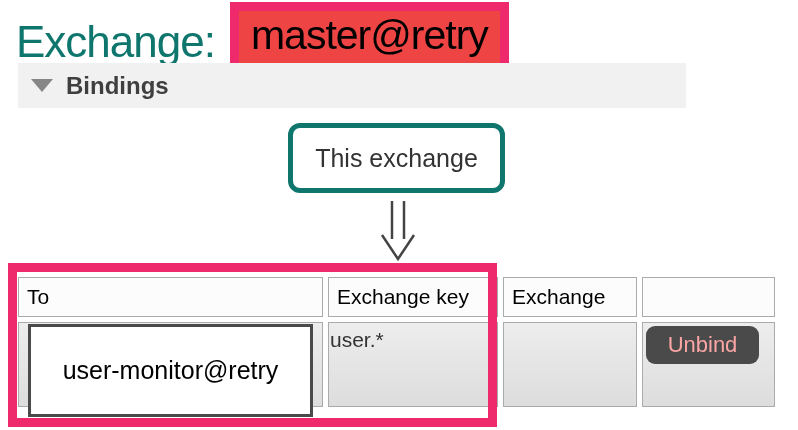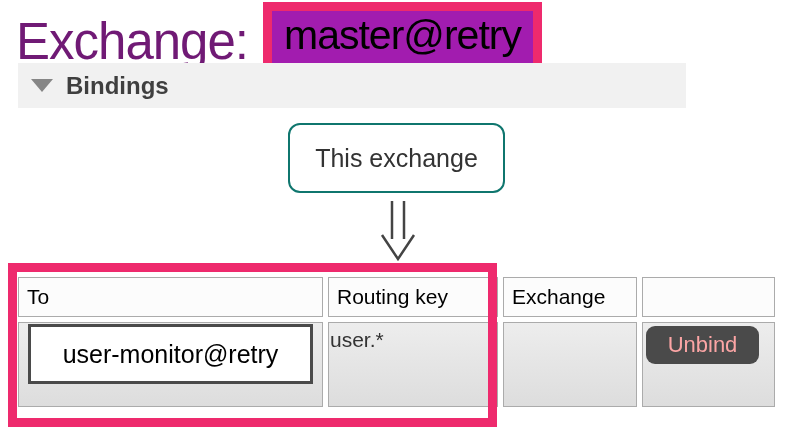--- a/index.html
+++ b/index.html
@@ -14,30 +14,30 @@
   
   .title-row {
     position: absolute;
     left: 16px;
     top: 2px;
     display: flex;
     align-items: center;
     white-space: nowrap;
   }
   .title-label {
-    font-size: 51px;
+    font-size: 44px;
     font-weight: 400;
-    color: #701a75;
+    color: #0f766e;
     letter-spacing: -1px;
     margin-top: 8px;
   }
   .title-highlight {
     margin-left: 15px;
     border: 9px solid #ee2a6d;
-    background: #a21caf;
+    background: #ef4444;
     padding: 1px 12px 5px 12px;
     font-size: 41px;
     color: #000000;
     letter-spacing: -1px;
   }
 
   
   .section-bar {
     position: absolute;
     left: 18px;
@@ -64,21 +64,21 @@
   }
 
   
   .node-box {
     position: absolute;
     left: 288px;
     top: 123px;
     width: 217px;
     height: 70px;
     background: #ffffff;
-    border: 2px solid #0f766e;
+    border: 5px solid #0f766e;
     border-radius: 12px;
     display: flex;
     align-items: center;
     justify-content: center;
     font-size: 25px;
     color: #333333;
   }
   .arrow-wrap {
     position: absolute;
     left: 376px;
@@ -109,21 +109,21 @@
   }
   .td {
     background: linear-gradient(180deg, #ededed 0%, #dddddd 100%);
     border: 1px solid #ababab;
     font-size: 21px;
     color: #333333;
   }
   .td-to { padding: 1px 8px 0 9px; }
   .queue-box {
     width: 285px;
-    height: 60px;
+    height: 93px;
     background: #ffffff;
     border: 3px solid #4a4a4a;
     display: flex;
     align-items: center;
     justify-content: center;
     font-size: 25px;
     color: #000000;
     cursor: pointer;
   }
   .td-rk { padding: 5px 1px; }
@@ -173,21 +173,21 @@
 <div class="arrow-wrap">
   <svg width="44" height="62" viewBox="0 0 44 62" xmlns="http://www.w3.org/2000/svg">
     <path d="M16 1 V 39" stroke="#444444" stroke-width="2.5" fill="none"></path>
     <path d="M28 1 V 39" stroke="#444444" stroke-width="2.5" fill="none"></path>
     <path d="M6 35 L 22 59 L 38 35" stroke="#444444" stroke-width="2.5" fill="none" stroke-linejoin="miter"></path>
   </svg>
 </div>
 
 <div class="btable">
   <div class="th">To</div>
-  <div class="th">Routing key</div>
+  <div class="th">Exchange key</div>
   <div class="th">Exchange</div>
   <div class="th"></div>
 
   <div class="td td-to">
     <div class="queue-box">user-monitor@retry</div>
   </div>
   <div class="td td-rk">user.*</div>
   <div class="td"></div>
   <div class="td td-action">
     <button class="unbind-btn">Unbind</button>

